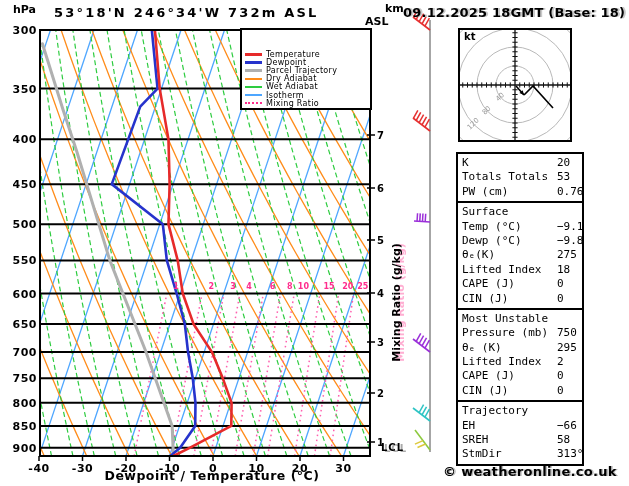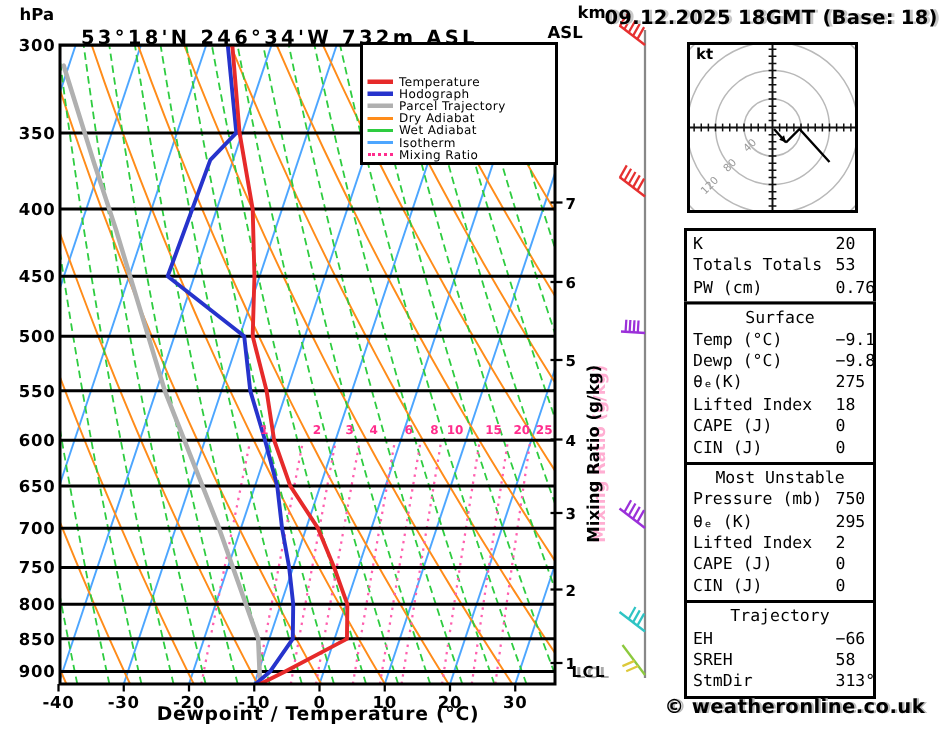--- a/index.html
+++ b/index.html
@@ -2,21 +2,21 @@
 <html><head>
 <meta charset="utf-8">
 <style>
   html,body{margin:0;padding:0;background:#fff;}
   #app{position:relative;width:629px;height:486px;background:#fff;overflow:hidden;
        font-family:"DejaVu Sans",sans-serif;color:#000;}
   #plot{position:absolute;left:0;top:0;}
   svg text{font-family:"DejaVu Sans",sans-serif;}
   .abs{position:absolute;white-space:nowrap;}
   .hpa{left:13px;top:3px;font:700 11px "DejaVu Sans",sans-serif;}
-  .title{left:54px;top:18px;font:700 13px "DejaVu Sans",sans-serif;letter-spacing:2.2px;text-align:center;}
+  .title{left:54px;top:5px;font:700 13px "DejaVu Sans",sans-serif;letter-spacing:2.2px;text-align:center;}
   .kmu{left:385px;top:2px;font:700 11px "DejaVu Sans",sans-serif;}
   .aslu{left:365px;top:15px;font:700 11px "DejaVu Sans",sans-serif;}
   .date{left:403px;top:5px;font:700 13px "DejaVu Sans",sans-serif;letter-spacing:0.2px;text-shadow:2px 0 0 #c9c9c9;}
   .legend{left:240px;top:28px;width:132px;border:2px solid #000;background:#fff;
           box-sizing:border-box;padding:20px 3px 1px 3px;z-index:3;}
   .lrow{display:flex;align-items:center;height:8.2px;}
   .lsample{width:17px;margin-right:4px;flex:0 0 17px;}
   .llab{font:400 8px "DejaVu Sans",sans-serif;letter-spacing:0.3px;}
   .xtitle{left:52px;top:468px;width:320px;text-align:center;
           font:700 12.5px "DejaVu Sans",sans-serif;letter-spacing:0.5px;}
@@ -28,21 +28,21 @@
         box-sizing:border-box;background:#fff;}
   .ktlab{left:4px;top:1px;font:700 10px "DejaVu Sans",sans-serif;position:absolute;}
   .table{left:456px;top:152px;width:128px;}
   .tsec{border:2px solid #000;background:#fff;box-sizing:border-box;
         padding:2px 4px;margin-top:-2px;}
   .tsec:first-child{margin-top:0;}
   .trow{position:relative;height:14.4px;line-height:14.4px;
         font:400 11px "DejaVu Sans Mono","DejaVu Sans",monospace;}
   .tlab{display:inline-block;}
   .tval{position:absolute;left:95px;top:0;}
-  .ttitle{text-align:center;height:14.4px;line-height:14.4px;
+  .ttitle{text-align:left;height:14.4px;line-height:14.4px;
           font:400 11px "DejaVu Sans Mono","DejaVu Sans",monospace;}
   .footer{left:443px;top:464px;font:700 13px "DejaVu Sans",sans-serif;
           letter-spacing:0.3px;text-shadow:1.5px 0 0 #bbb;}
 </style>
 </head>
 <body>
 <div id="app">
 
 <svg id="plot" width="629" height="486">
       <defs>
@@ -267,21 +267,21 @@
 <div class="abs aslu">ASL</div>
 <div class="abs date">09.12.2025 18GMT (Base: 18)</div>
 
 <div class="abs legend" id="legend">
       <div class="lrow">
         <div class="lsample" style="border-top: 3px solid rgb(230, 42, 42);"></div>
         <div class="llab">Temperature</div>
       </div>
       <div class="lrow">
         <div class="lsample" style="border-top: 3px solid rgb(38, 51, 204);"></div>
-        <div class="llab">Hodograph</div>
+        <div class="llab">Dewpoint</div>
       </div>
       <div class="lrow">
         <div class="lsample" style="border-top: 3px solid rgb(176, 176, 176);"></div>
         <div class="llab">Parcel Trajectory</div>
       </div>
       <div class="lrow">
         <div class="lsample" style="border-top: 2px solid rgb(255, 140, 26);"></div>
         <div class="llab">Dry Adiabat</div>
       </div>
       <div class="lrow">

